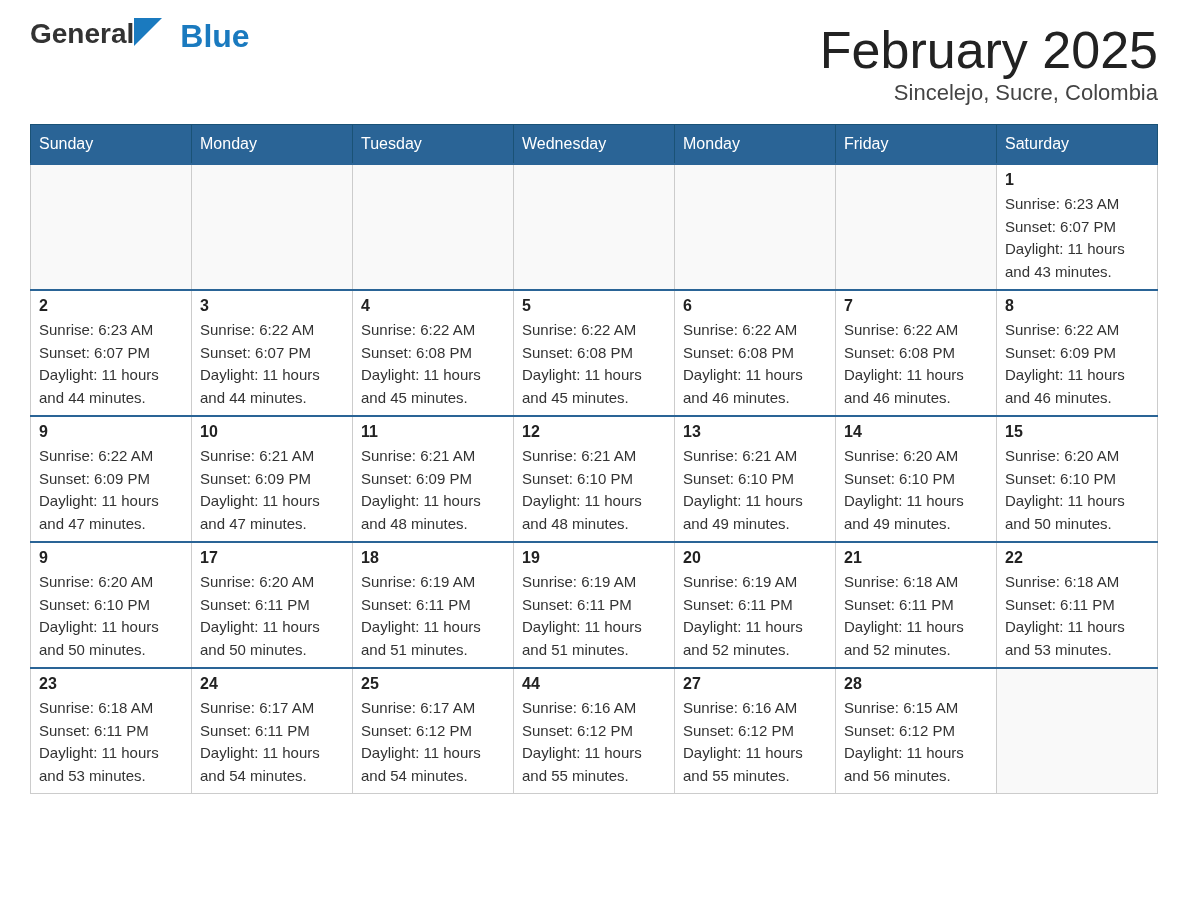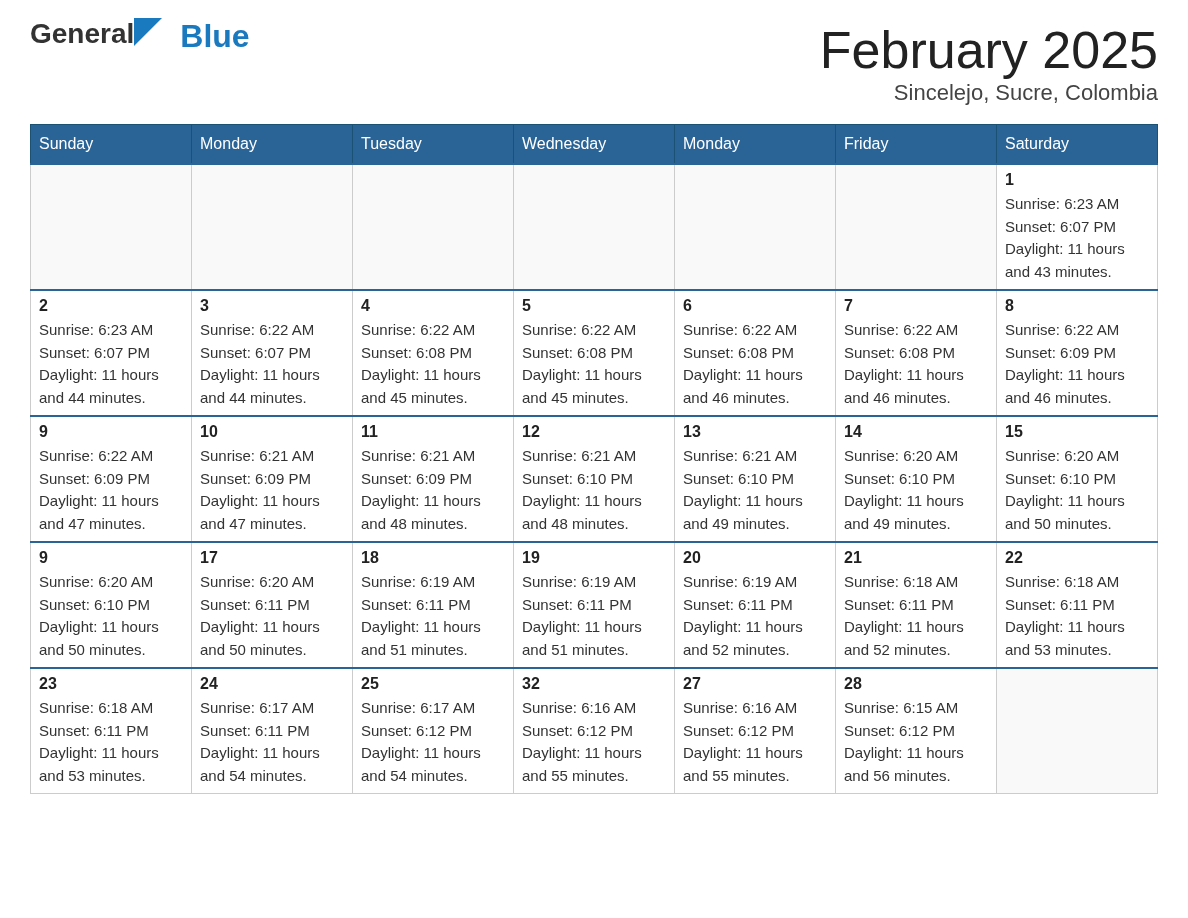--- a/index.html
+++ b/index.html
@@ -242,21 +242,21 @@
         </td>
         <td>
           <span class="day-number">24</span>
           <div class="day-info">Sunrise: 6:17 AM<br>Sunset: 6:11 PM<br>Daylight: 11 hours and 54 minutes.</div>
         </td>
         <td>
           <span class="day-number">25</span>
           <div class="day-info">Sunrise: 6:17 AM<br>Sunset: 6:12 PM<br>Daylight: 11 hours and 54 minutes.</div>
         </td>
         <td>
-          <span class="day-number">32</span>
+          <span class="day-number">44</span>
           <div class="day-info">Sunrise: 6:16 AM<br>Sunset: 6:12 PM<br>Daylight: 11 hours and 55 minutes.</div>
         </td>
         <td>
           <span class="day-number">27</span>
           <div class="day-info">Sunrise: 6:16 AM<br>Sunset: 6:12 PM<br>Daylight: 11 hours and 55 minutes.</div>
         </td>
         <td>
           <span class="day-number">28</span>
           <div class="day-info">Sunrise: 6:15 AM<br>Sunset: 6:12 PM<br>Daylight: 11 hours and 56 minutes.</div>
         </td>

